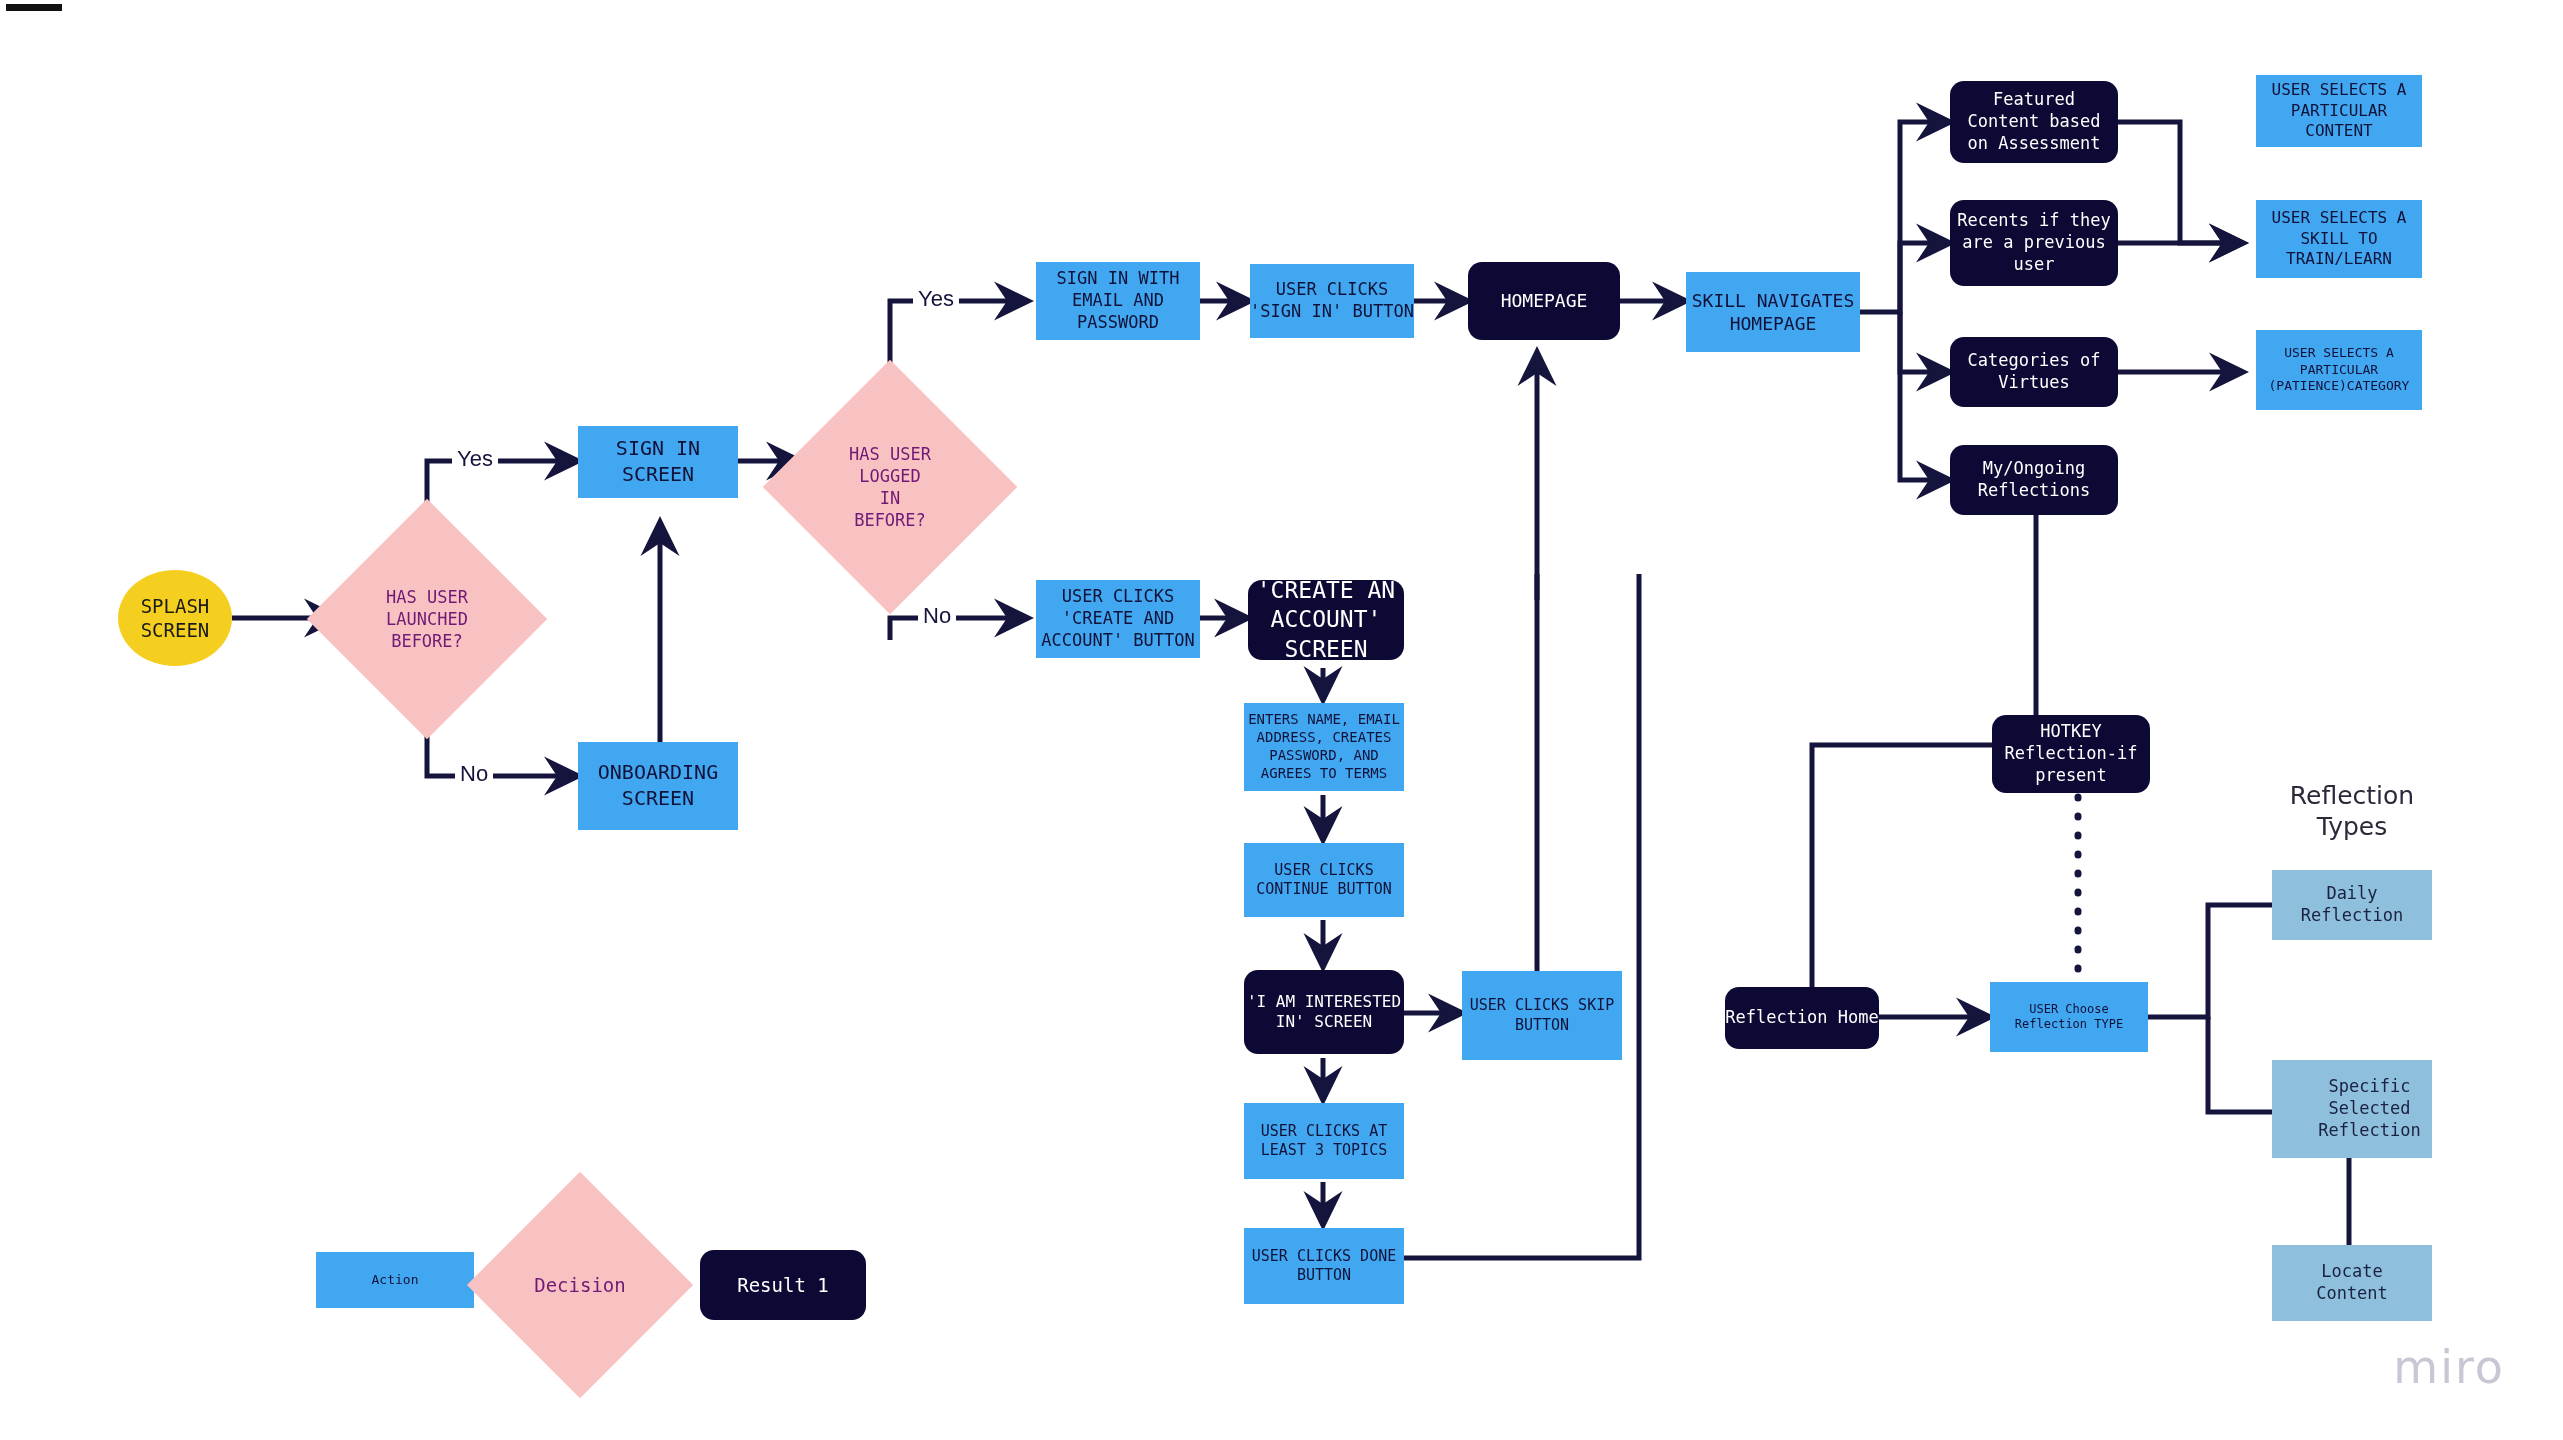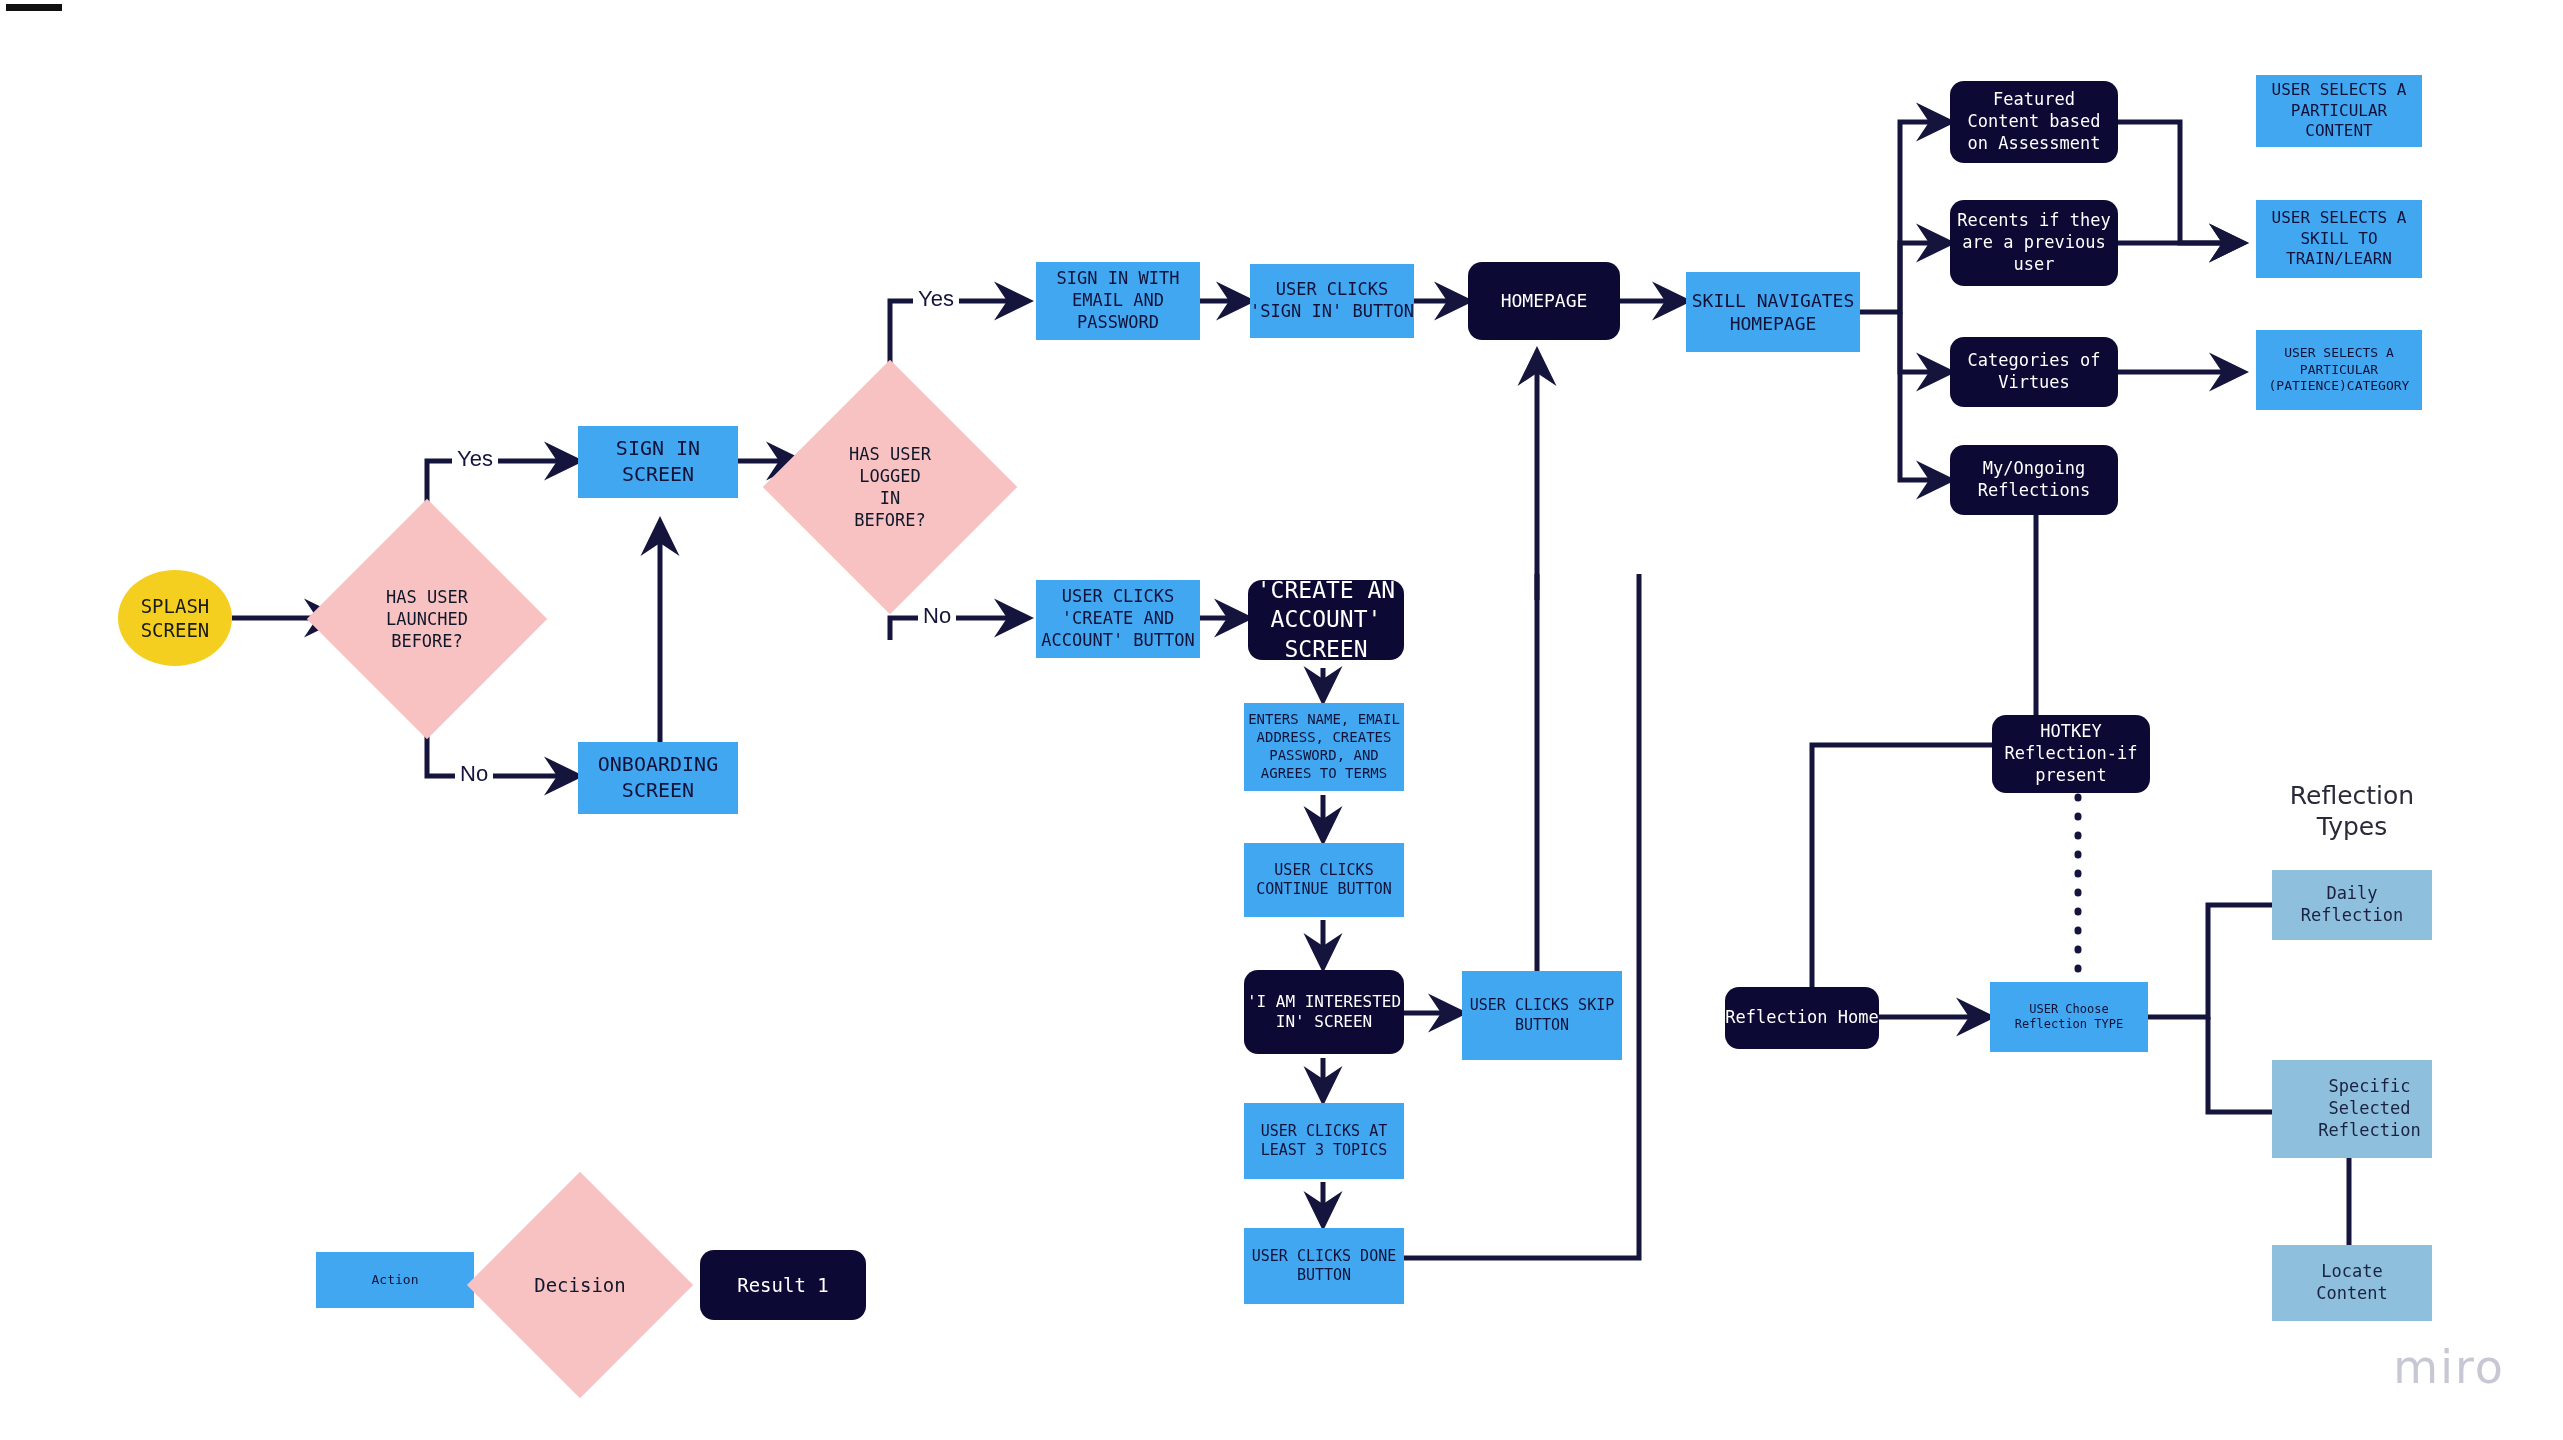--- a/index.html
+++ b/index.html
@@ -16,21 +16,21 @@
         white-space:pre-line;}
   .action{background:#41a7f0;color:#11123a;}
   .action-soft{background:#8ebfdd;color:#1b2140;}
   .result{background:#0c0a35;color:#ffffff;border-radius:14px;}
   .start{background:#f5cf20;color:#1a1a1a;border-radius:50%;}
 
   .dia-wrap{position:absolute;}
   .dia-shape{position:absolute;inset:0;background:#f9c2c2;
              transform:rotate(45deg);}
   .dia-text{position:absolute;inset:0;display:flex;align-items:center;
-            justify-content:center;text-align:center;color:#0f172a;
+            justify-content:center;text-align:center;color:#701a75;
             white-space:pre-line;line-height:1.3;
             font-family:"DejaVu Sans Mono","Liberation Mono",monospace;}
 
   .edge-label{position:absolute;color:#15143c;background:#fff;
               font-family:Liberation Sans, sans-serif;
               font-size:22px;padding:0 5px;}
 
   .plain-label{position:absolute;color:#2a2a3a;text-align:center;
                font-family:"DejaVu Sans","Liberation Sans",sans-serif;
                font-size:25px;line-height:1.25;white-space:pre-line;}
@@ -147,21 +147,21 @@
     <div class="dia-shape"></div>
     <div class="dia-text" style="font-size:17px;">HAS USER
 LAUNCHED
 BEFORE?</div>
   </div>
 
   <div class="node action" style="left:578px;top:426px;width:160px;height:72px;font-size:20px;">
     <span>SIGN IN SCREEN</span>
   </div>
 
-  <div class="node action" style="left:578px;top:742px;width:160px;height:72px;font-size:20px;">
+  <div class="node action" style="left:578px;top:742px;width:160px;height:88px;font-size:20px;">
     <span>ONBOARDING
 SCREEN</span>
   </div>
 
   <div class="dia-wrap" style="left:800px;top:397px;width:180px;height:180px;">
     <div class="dia-shape"></div>
     <div class="dia-text" style="font-size:17px;">HAS USER
 LOGGED
 IN
 BEFORE?</div>

